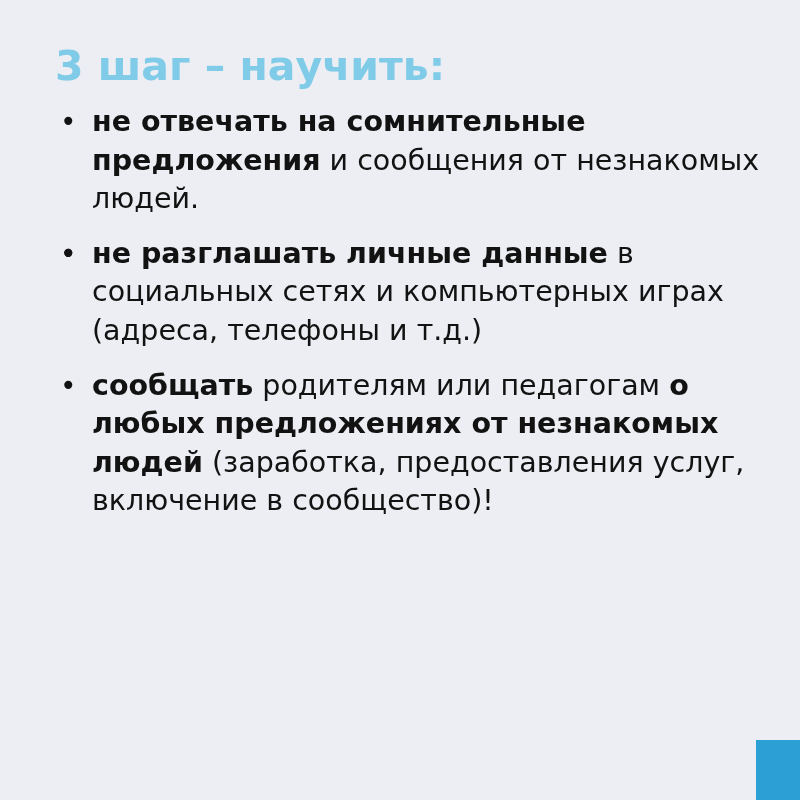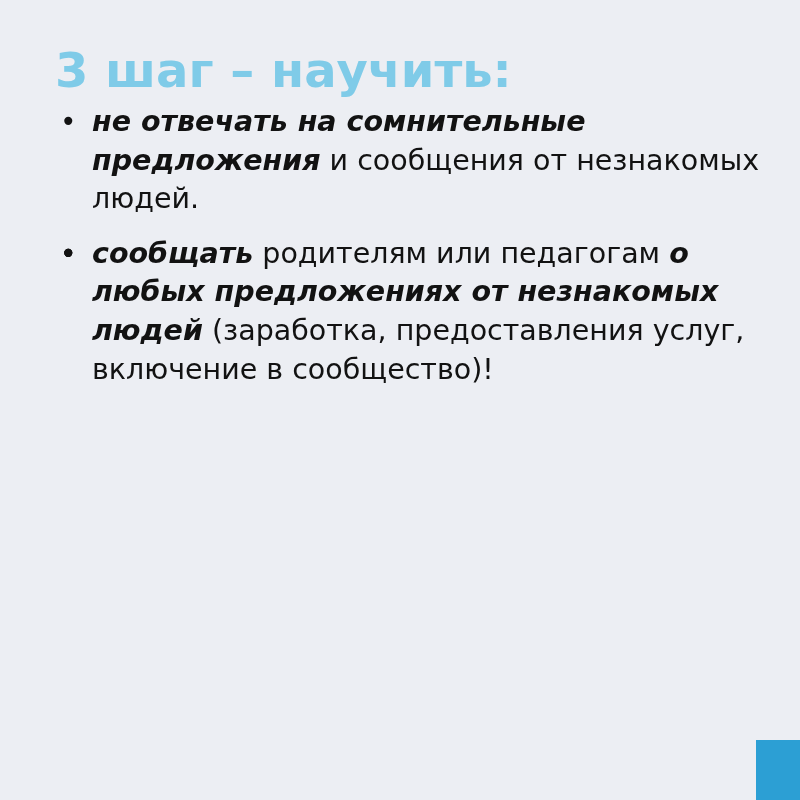--- a/index.html
+++ b/index.html
@@ -16,21 +16,21 @@
   }
   .slide {
     position: absolute;
     inset: 0;
     background: #eceef3;
   }
   .title {
     position: absolute;
     left: 55px;
     top: 42px;
-    font-size: 48px;
+    font-size: 41px;
     font-weight: bold;
     color: #7fcbe8;
     letter-spacing: 0px;
     white-space: nowrap;
   }
   .bullet-list {
     position: absolute;
     left: 48px;
     top: 103px;
     width: 712px;
@@ -52,21 +52,20 @@
   .bullet-dot {
     position: absolute;
     left: 12px;
     top: 0;
     font-size: 28px;
     line-height: 1.355;
     color: #121212;
   }
   .b {
     font-weight: bold;
-    font-style: italic;
   }
   .corner-square {
     position: absolute;
     right: 0;
     bottom: 0;
     width: 44px;
     height: 60px;
     background: #2c9fd4;
   }
 </style>
@@ -80,20 +79,21 @@
   <ul class="bullet-list">
     <li class="bullet-item">
       <span class="bullet-dot">•</span>
       <span class="bullet-text"><span class="b">не отвечать на сомнительные предложения</span><span> и сообщения от незнакомых людей.</span></span>
     </li>
     <li class="bullet-item">
       <span class="bullet-dot">•</span>
     </li>
     <li class="bullet-item">
       <span class="bullet-dot">•</span>
+      <span class="bullet-text"><span class="b">не разглашать личные данные</span><span> в социальных сетях и компьютерных играх (адреса, телефоны и т.д.)</span></span>
     </li>
     <li class="bullet-item">
       <span class="bullet-dot">•</span>
       <span class="bullet-text"><span class="b">сообщать</span><span> родителям или педагогам </span><span class="b">о любых предложениях от незнакомых людей</span><span> (заработка, предоставления услуг, включение в сообщество)!</span></span>
     </li>
   </ul>
 
   <div class="corner-square" style="background: rgb(44, 159, 212);"></div>
 
 </div>

